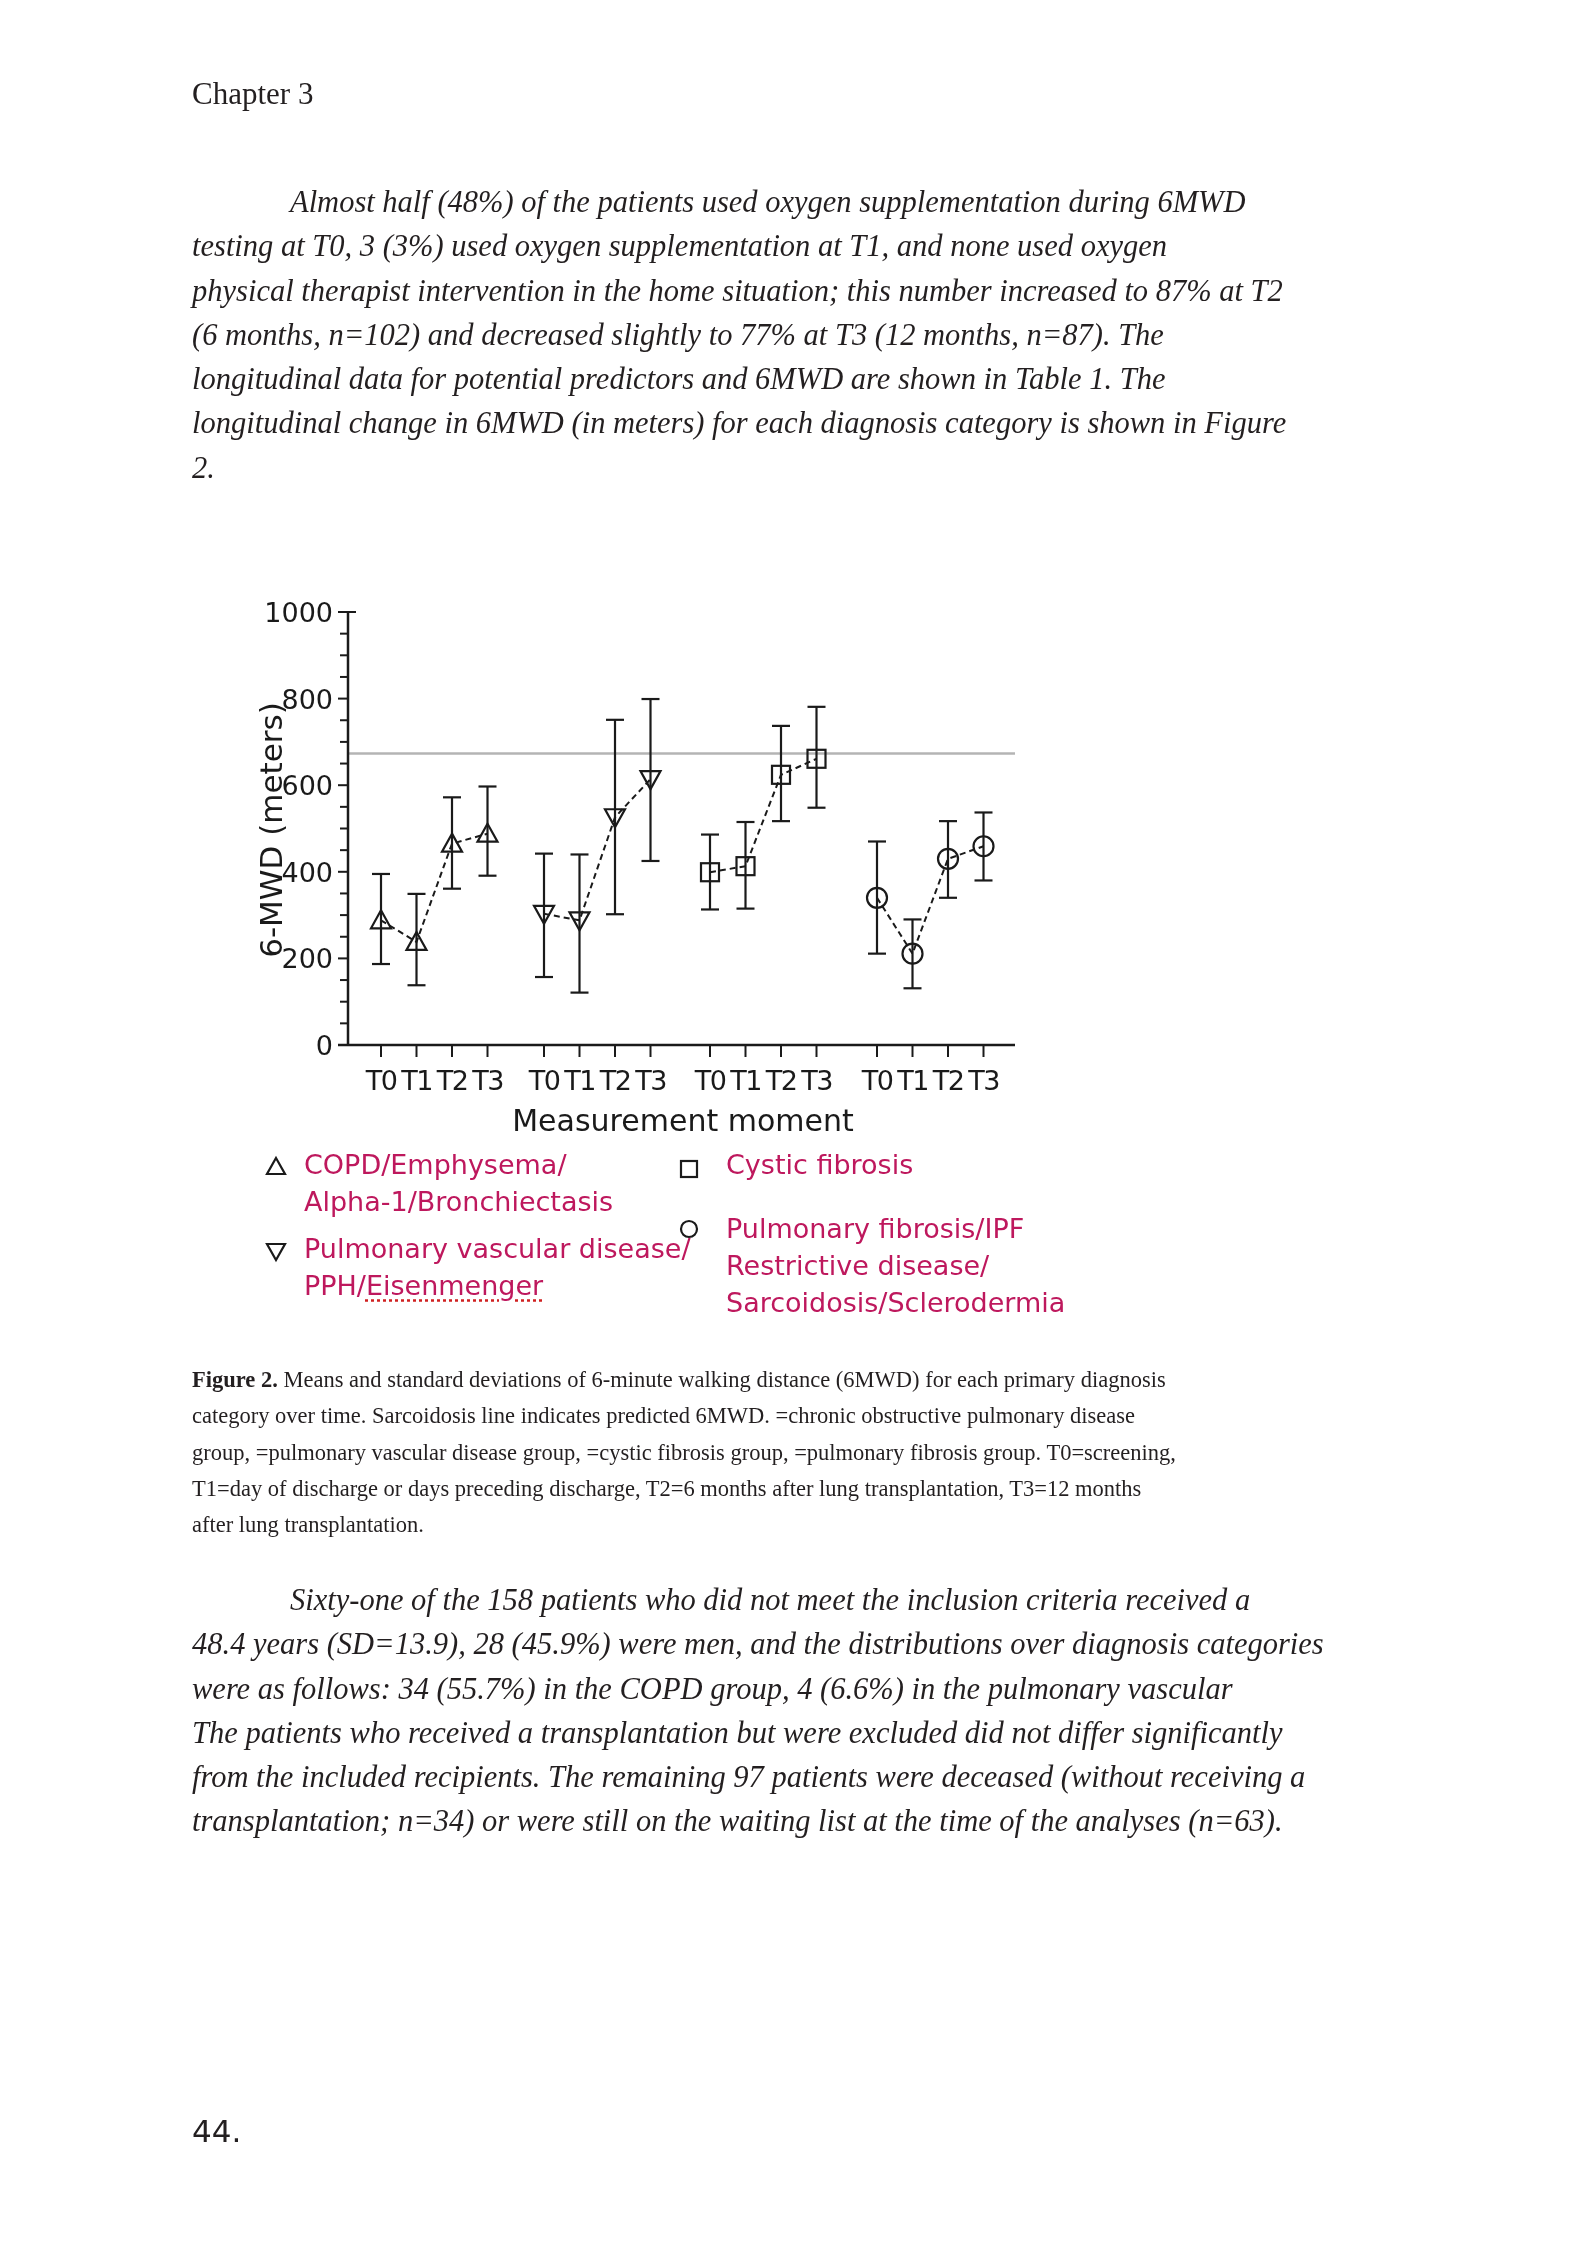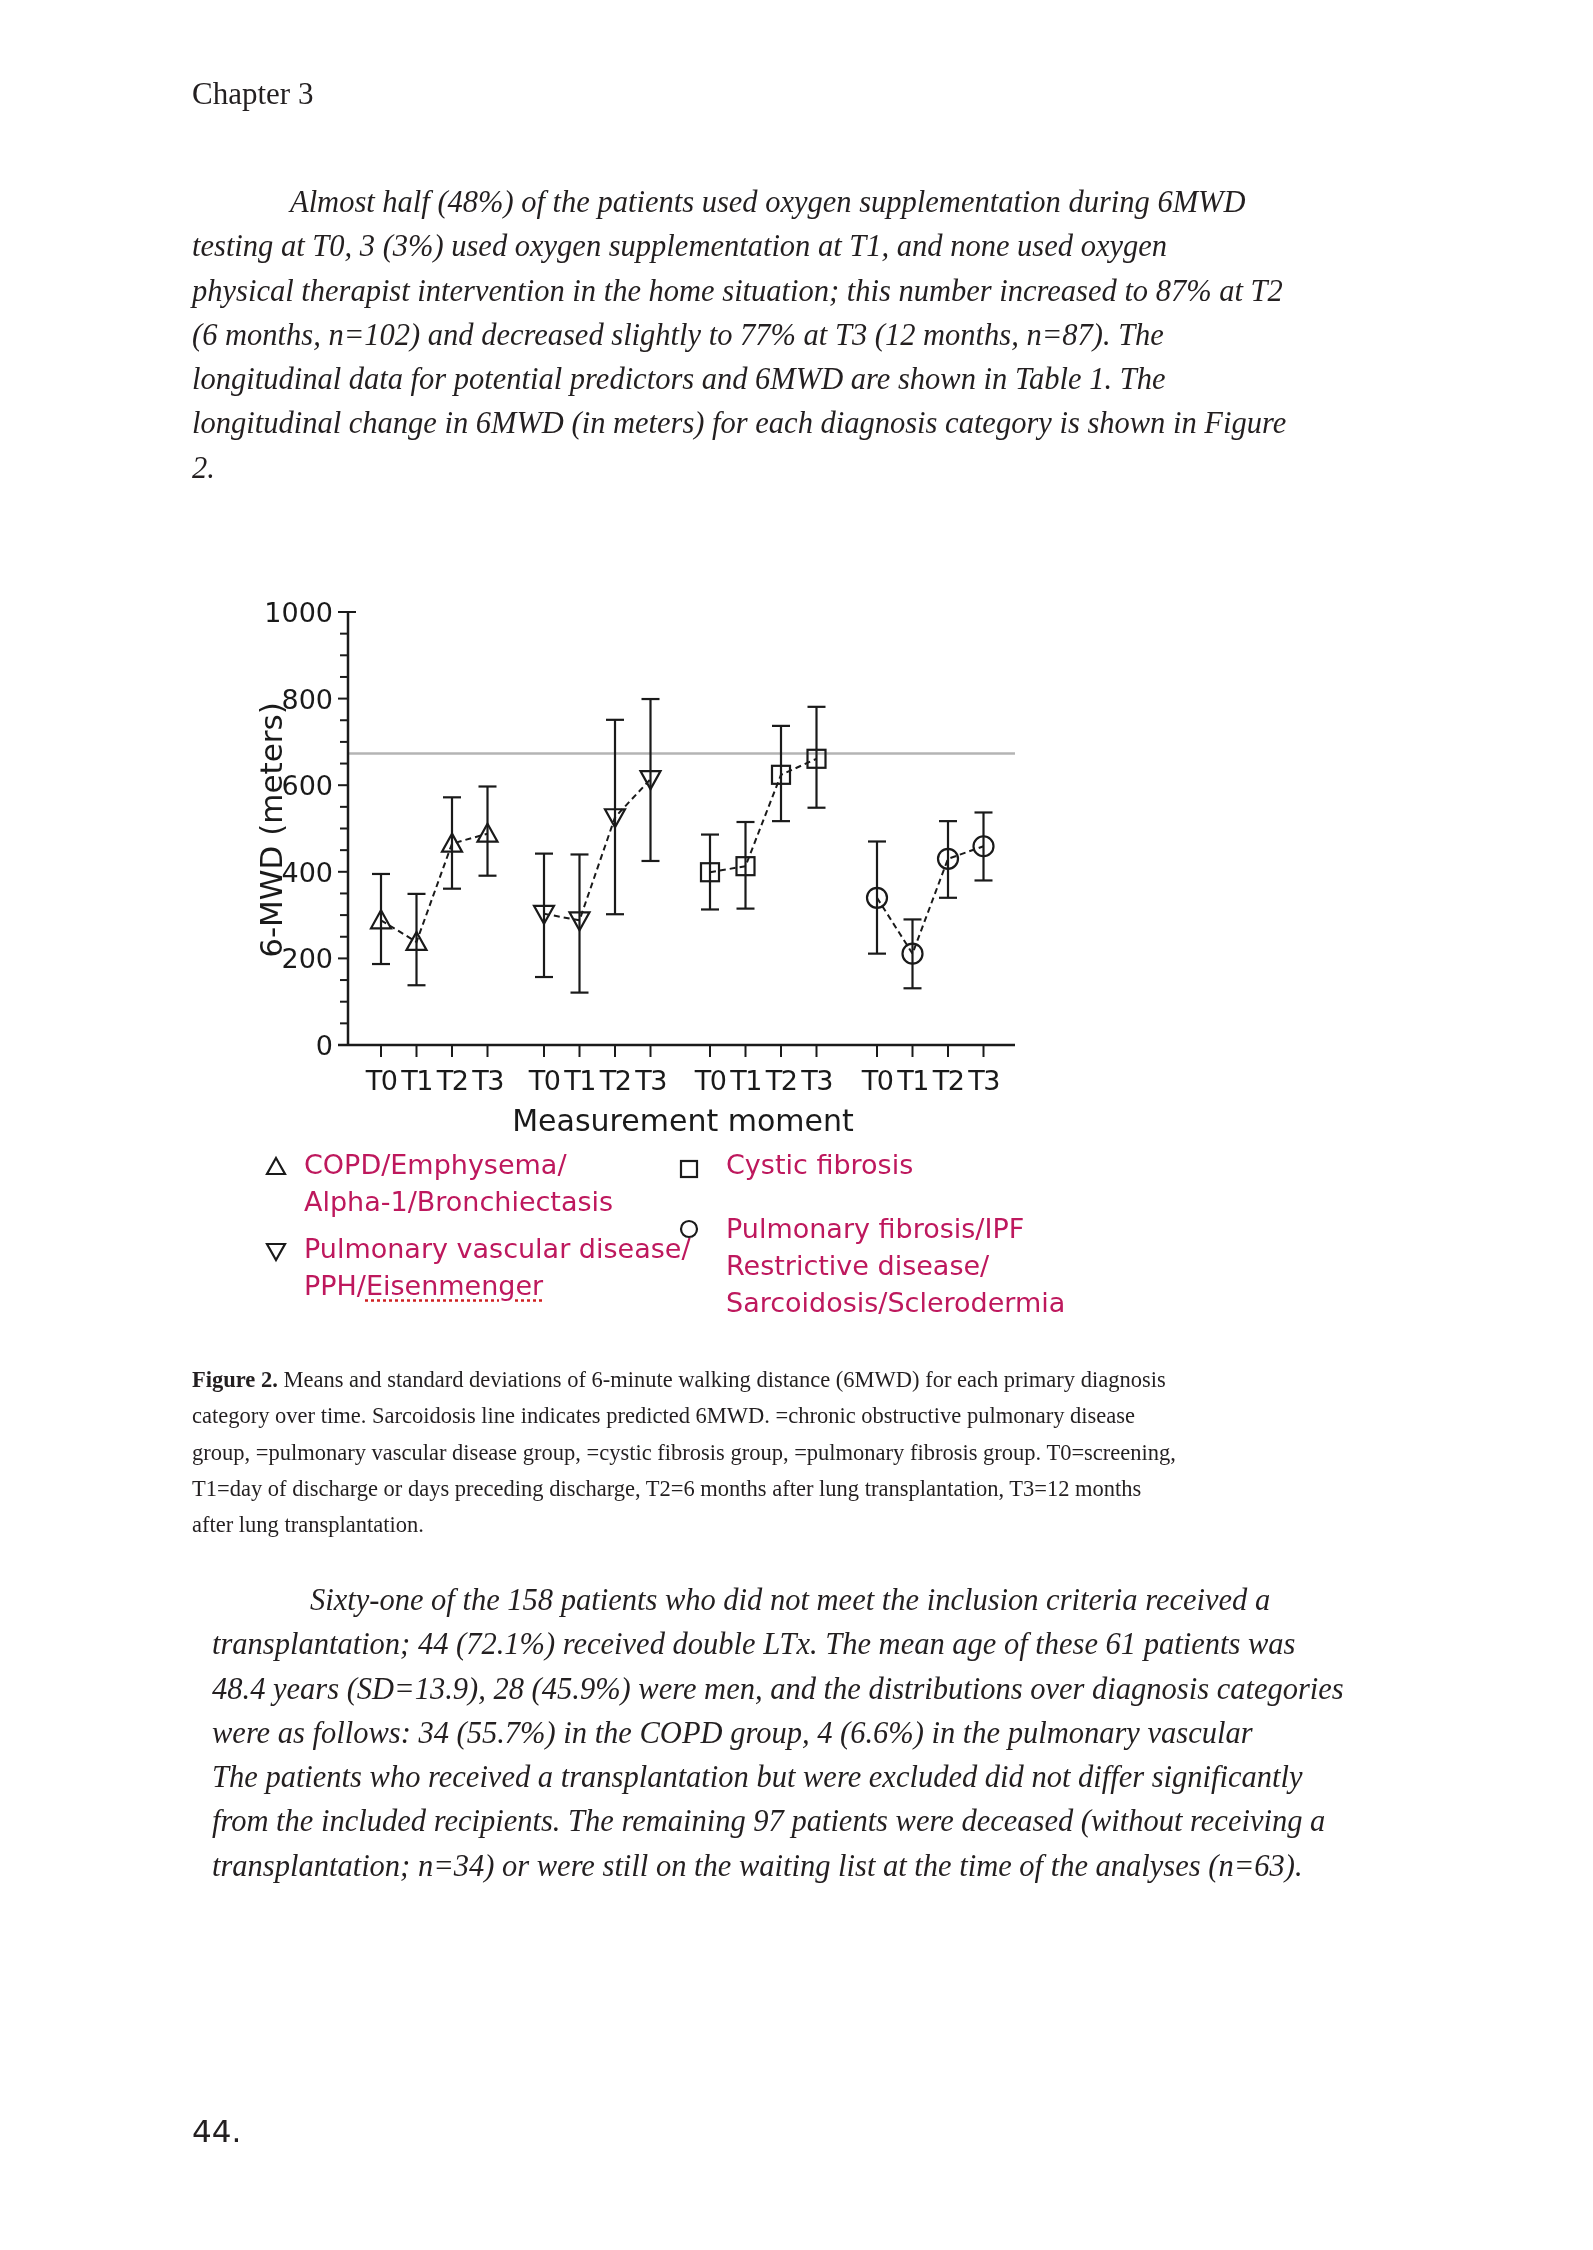--- a/index.html
+++ b/index.html
@@ -4,21 +4,21 @@
 <style>
   html, body { margin: 0; padding: 0; background: #ffffff; }
   body { width: 1593px; height: 2250px; position: relative; overflow: hidden; color: #231f20; }
   .serif { font-family: "Liberation Serif", "DejaVu Serif", serif; }
   .sans { font-family: "DejaVu Sans", "Liberation Sans", sans-serif; }
   #running-head { position: absolute; left: 192px; top: 76px; font-size: 31px; }
   .para { position: absolute; left: 192px; width: 1175px; font-size: 30.5px; line-height: 44.3px; text-align: left; }
   .para .line { display: block; white-space: nowrap; font-style: italic; }
   .para .line.indent { padding-left: 98px; }
   #para1 { top: 180px; }
-  #para2 { top: 1578px; margin-left: 20px; }
+  #para2 { top: 1578px; }
   #caption { position: absolute; left: 192px; top: 1362px; width: 1190px; font-size: 22.5px; line-height: 36.3px; }
   #caption .line { display: block; white-space: nowrap; }
   #caption b { font-weight: bold; }
   #page-number { position: absolute; left: 192px; top: 2113px; font-size: 31px; }
   #chart { position: absolute; left: 0; top: 0; }
   .legend-item { position: absolute; font-size: 27px; line-height: 37px; color: #be185d; }
   .legend-sym { position: absolute; }
   .spell { text-decoration: underline dotted #d02020; text-underline-offset: 4px; }
 </style>
 </head>
@@ -223,21 +223,20 @@
 <div id="caption" class="serif">
   <span class="line"><b>Figure 2.</b><span> Means and standard deviations of 6-minute walking distance (6MWD) for each primary diagnosis</span></span>
   <span class="line">category over time. Sarcoidosis line indicates predicted 6MWD. =chronic obstructive pulmonary disease</span>
   <span class="line">group, =pulmonary vascular disease group, =cystic fibrosis group, =pulmonary fibrosis group. T0=screening,</span>
   <span class="line">T1=day of discharge or days preceding discharge, T2=6 months after lung transplantation, T3=12 months</span>
   <span class="line">after lung transplantation.</span>
 </div>
 
 <div id="para2" class="para serif">
   <span class="line indent">Sixty-one of the 158 patients who did not meet the inclusion criteria received a</span>
-  <span class="line">transplantation; 44 (72.1%) received double LTx. The mean age of these 61 patients was</span>
   <span class="line">48.4 years (SD=13.9), 28 (45.9%) were men, and the distributions over diagnosis categories</span>
   <span class="line">were as follows: 34 (55.7%) in the COPD group, 4 (6.6%) in the pulmonary vascular</span>
   <span class="line">The patients who received a transplantation but were excluded did not differ significantly</span>
   <span class="line">from the included recipients. The remaining 97 patients were deceased (without receiving a</span>
   <span class="line">transplantation; n=34) or were still on the waiting list at the time of the analyses (n=63).</span>
 </div>
 
 <div id="page-number" class="sans">44.</div>
 
 </body></html>

